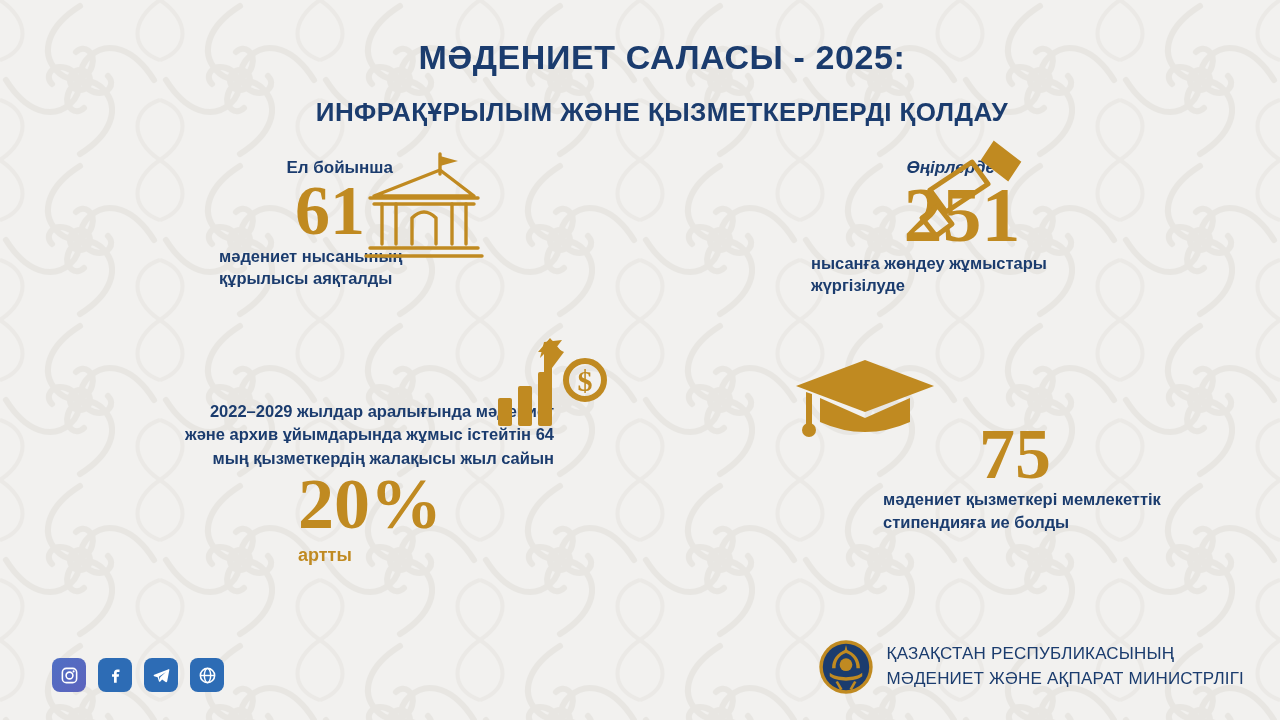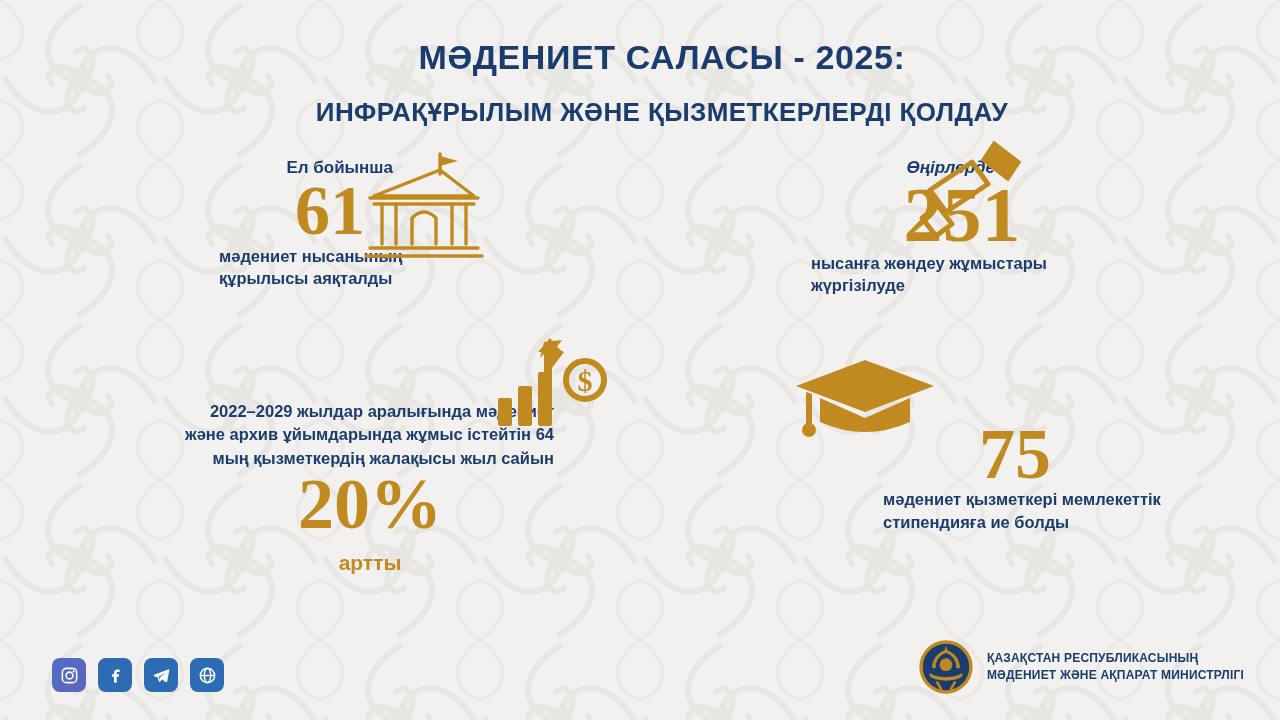--- a/index.html
+++ b/index.html
@@ -85,24 +85,24 @@
   #icon-brush {
     position: absolute; top: -22px; left: 278px;
   }
 
   
   #stat-salary { top: 400px; left: 20px; width: 700px; height: 190px; }
   #stat-salary .pre {
     color: #1b3c6e; font-weight: bold; font-size: 16.5px;
     width: 400px; text-align: right; padding-right: 16px; line-height: 1.42;
   }
-  #stat-salary-num-wrap { text-align: center; }
+  #stat-salary-num-wrap { }
   #stat-salary .stat-number { font-size: 72px; }
   #stat-salary .suffix {
-    color: #c08a21; font-weight: bold; font-size: 21px; margin-top: 12px;
+    color: #c08a21; font-weight: bold; font-size: 18px; margin-top: 6px;
   }
   #icon-growth {
     position: absolute; top: -62px; left: 470px;
   }
 
   
   #stat-scholar { top: 420px; left: 780px; width: 470px; height: 150px; }
   #stat-scholar .stat-number { font-size: 72px; }
   #stat-scholar .stat-text { padding-left: 18px; width: 300px; }
   #icon-graduation {
@@ -124,21 +124,21 @@
     background: linear-gradient(135deg,#4f6fc4 0%,#5d63bd 100%);
   }
 
   
   #footer-logo {
     position: absolute; right: 36px; bottom: 24px;
     display: flex; align-items: center; gap: 12px;
   }
   #emblem { width: 58px; height: 58px; }
   #ministry-text {
-    color: #1b3c6e; font-weight: bold; font-size: 12px;
+    color: #1b3c6e; font-weight: normal; font-size: 17px;
     line-height: 1.45; letter-spacing: 0.2px;
   }
 </style>
 </head>
 <body>
 
 <div id="infographic">
 
   <svg id="pattern-bg" viewBox="0 0 1280 720" preserveAspectRatio="none" aria-hidden="true">
     <defs>

